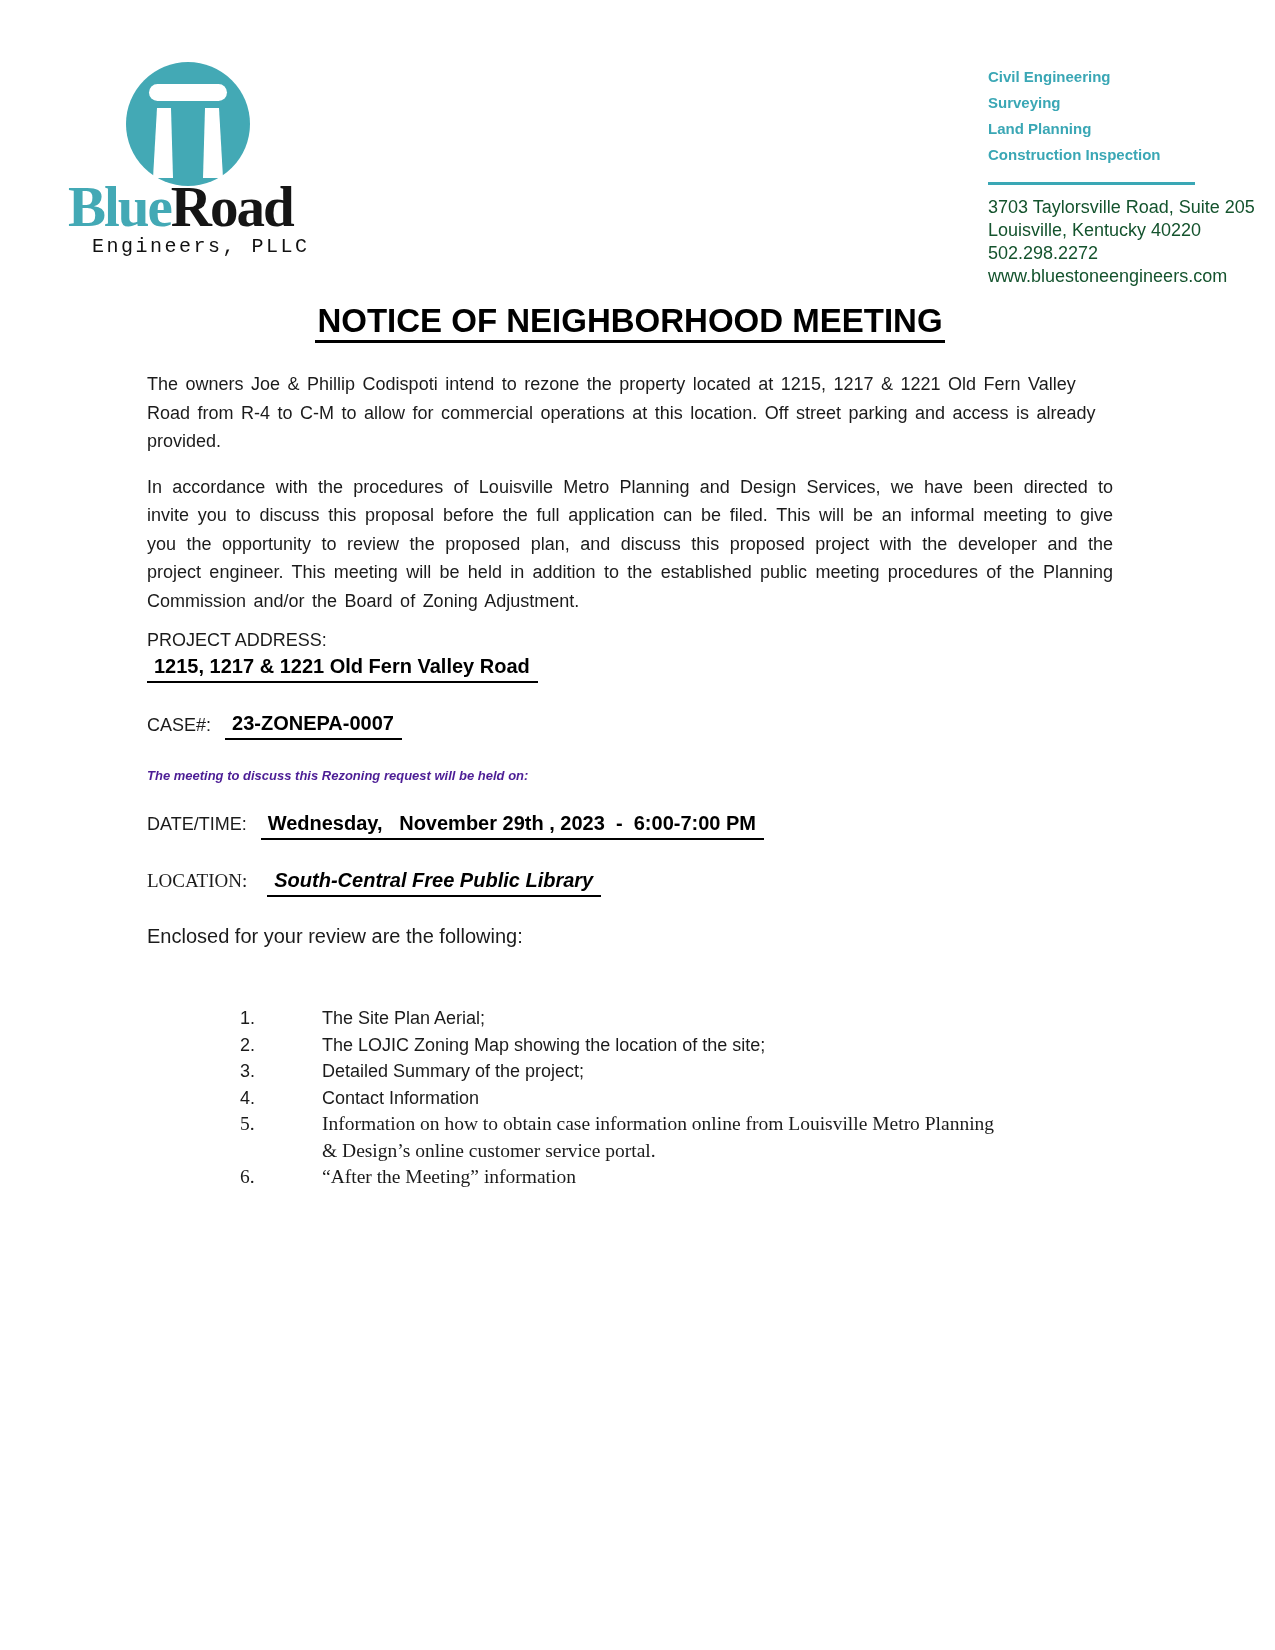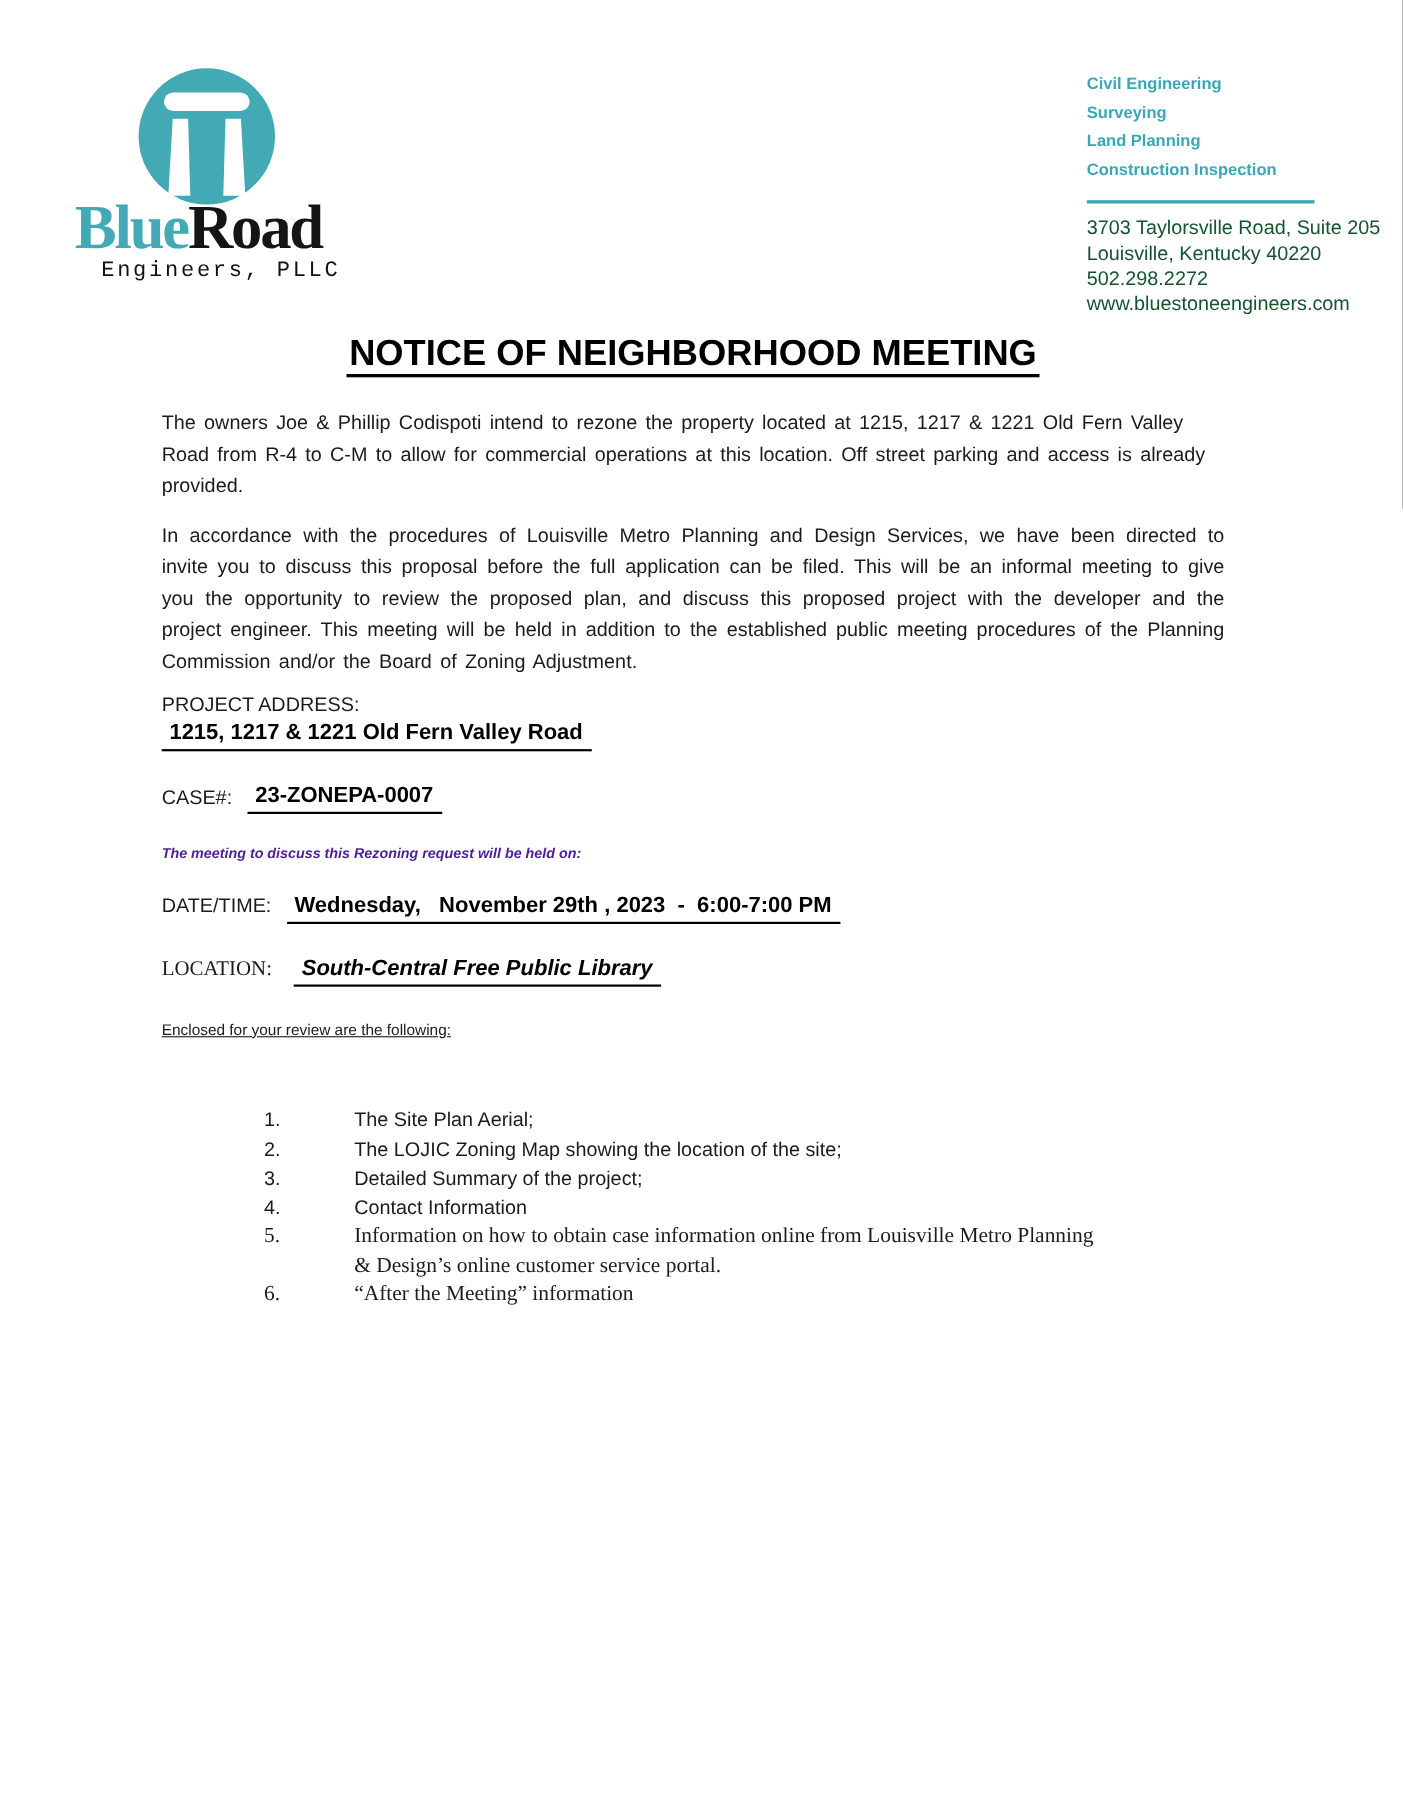--- a/index.html
+++ b/index.html
@@ -85,21 +85,21 @@
   .meeting-intro{
     font-size:13px;font-weight:bold;font-style:italic;color:#4c1d95;
     line-height:26px;margin:0 0 21px 0;
   }
   .row-datetime{margin-bottom:27px;}
   .row-location{margin-bottom:26px;}
   .loc-line{margin-left:111px;line-height:26px;}
   .loc-line-2{margin-bottom:27px;}
   .loc-line-3{margin-bottom:46px;}
 
-  .enclosed{font-size:14px;line-height:26px;margin:0 0 56px 0;text-decoration:underline;}
+  .enclosed{font-size:20px;line-height:26px;margin:0 0 56px 0;}
 
   .items{list-style:none;margin:0;padding:0;}
   .items li{
     display:flex;align-items:baseline;
     font-size:18px;line-height:26.5px;
   }
   .items li .num{flex:0 0 82px;margin-left:93px;}
   .items li .txt{max-width:678px;}
   .items li.serif{font-family:"Liberation Serif",serif;font-size:19.5px;}
 </style>

